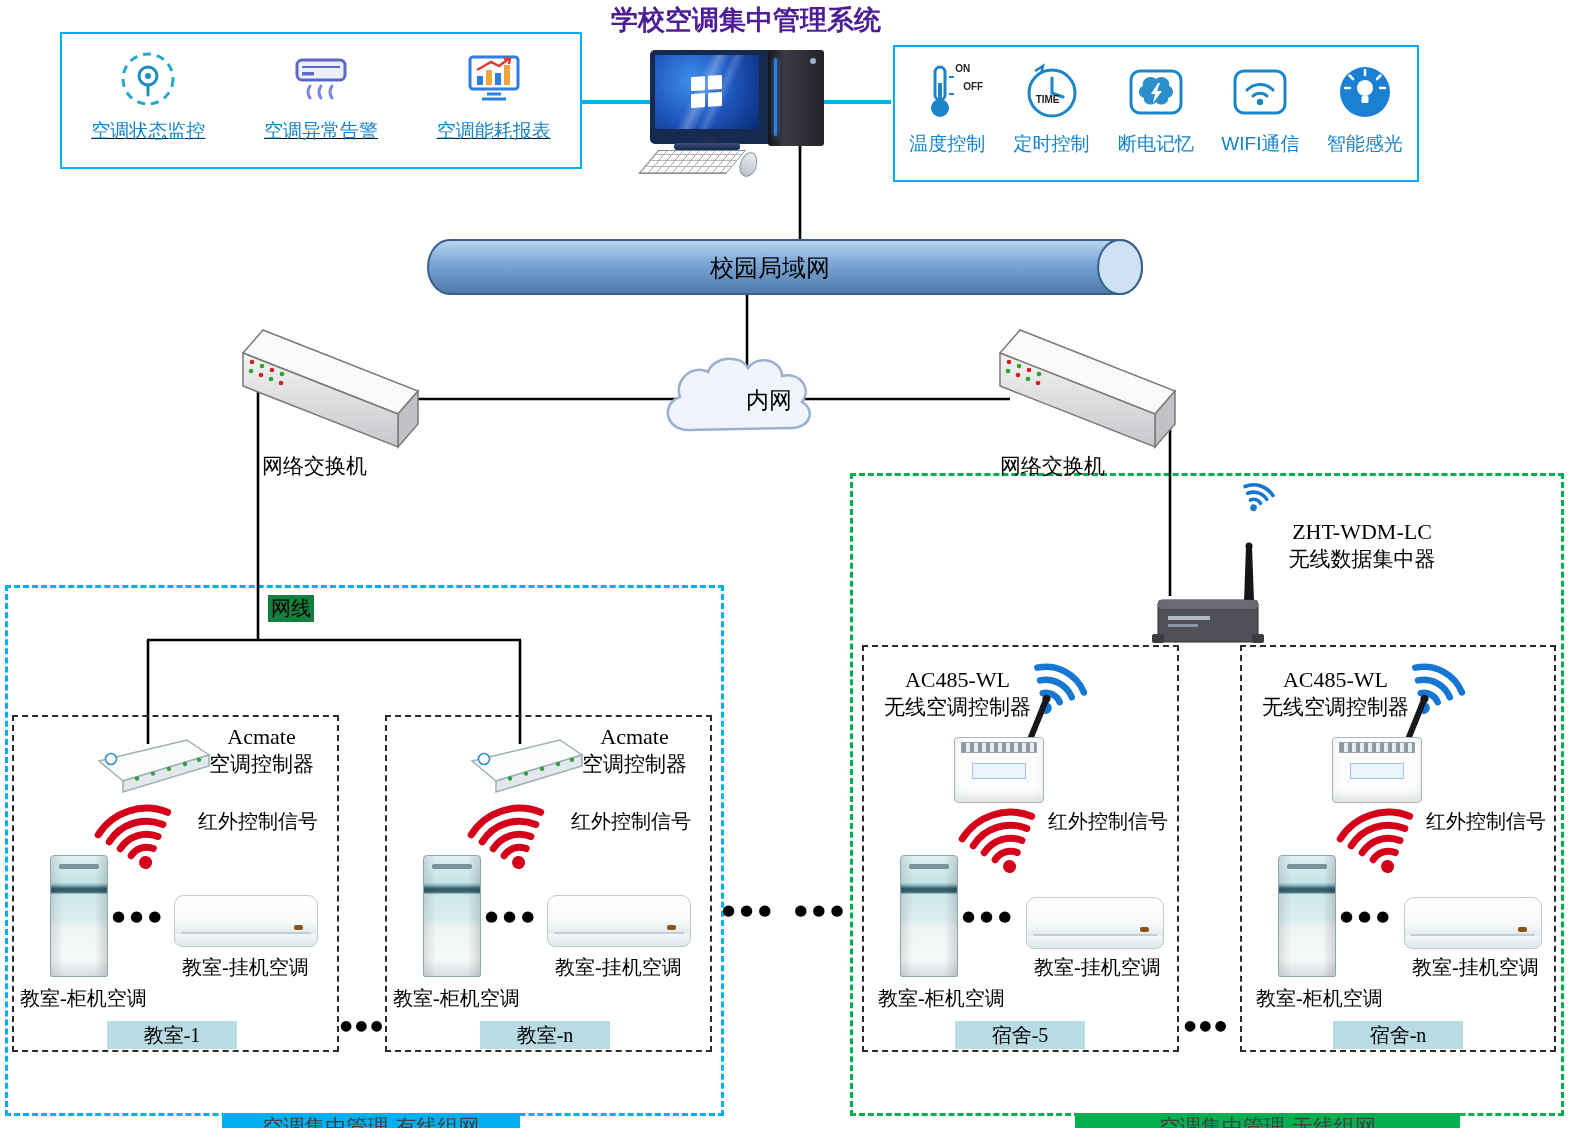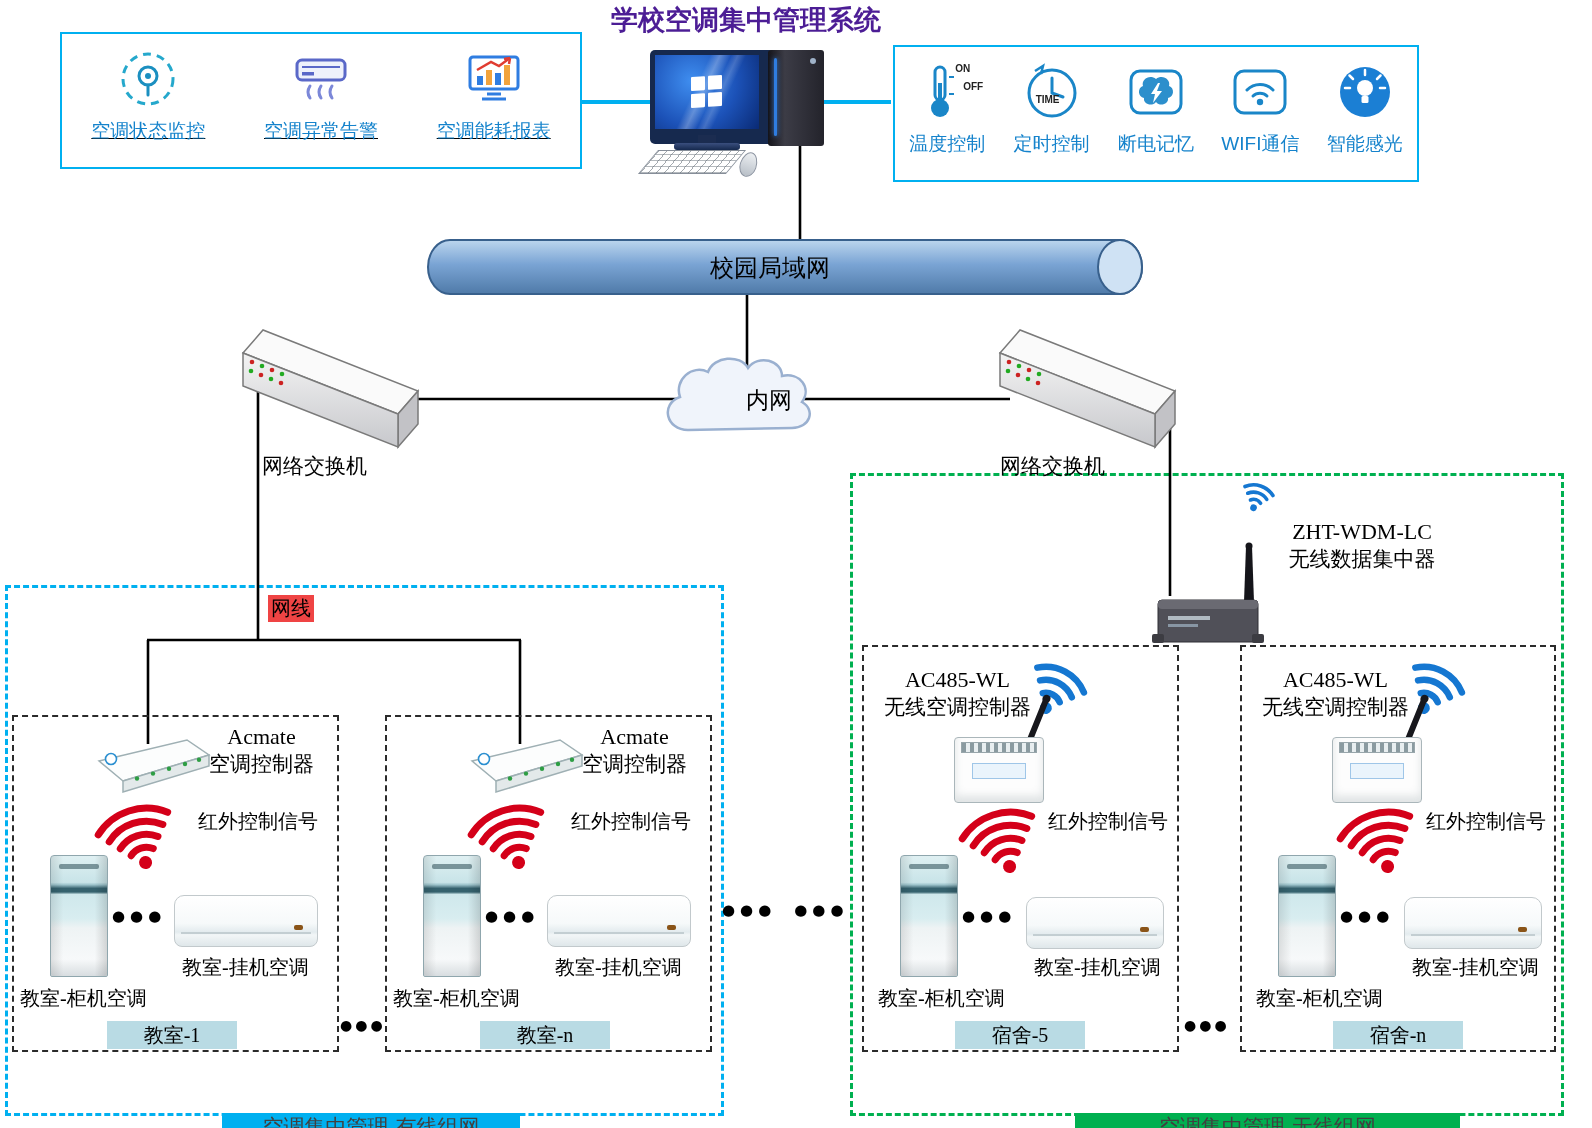--- a/index.html
+++ b/index.html
@@ -271,21 +271,21 @@
   <div class="mneck" style="left:698px;top:135px;"></div>
   <div class="mbase" style="left:674px;top:143px;"></div>
   <div class="kb" style="left:648px;top:150px;"></div>
   <div class="mouse" style="left:740px;top:152px;"></div>
   <div class="tower" style="left:768px;top:50px;"></div>
 
   <div class="nlabel" style="left:620px;top:252px;width:300px;text-align:center;font-size:24px;">校园局域网</div>
   <div class="nlabel" style="left:702px;top:385px;width:90px;text-align:right;font-size:23px;">内网</div>
   <div class="nlabel" style="left:262px;top:452px;">网络交换机</div>
   <div class="nlabel" style="left:1000px;top:452px;">网络交换机</div>
-  <div class="nlabel" style="left:268px;top:595px;background:#ef4444;padding:0 3px;font-size:20px;">网线</div>
+  <div class="nlabel" style="left:268px;top:595px;background:#15803d;padding:0 3px;font-size:20px;">网线</div>
 
   <div class="zone wired" style="left:5px;top:585px;width:713px;height:525px;"></div>
   <div class="zone wireless" style="left:850px;top:473px;width:708px;height:637px;"></div>
 
   <div class="room" style="left:12px;top:715px;width:323px;height:333px;">
     <svg class="abs" style="left:81px;top:18px;" width="118" height="62" viewBox="0 0 118 62">
       <polygon points="4,26 92,5 114,20 28,46" fill="#fcfdfd" stroke="#9fb0b4" stroke-width="1.5"></polygon>
       <polygon points="28,46 114,20 114,31 28,57" fill="#e3e9ea" stroke="#9fb0b4" stroke-width="1.5"></polygon>
       <g fill="#2e9e44">
           <circle cx="42" cy="43.5" r="2.2"></circle>

